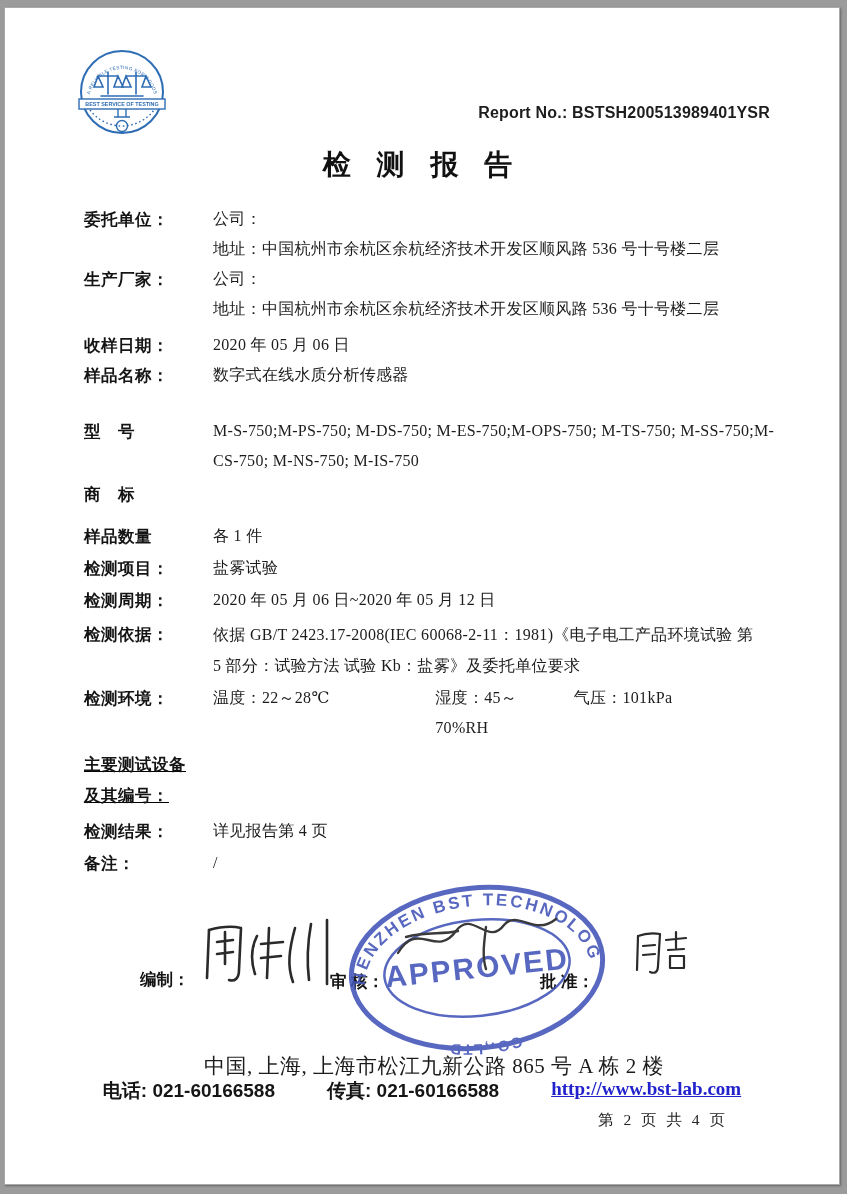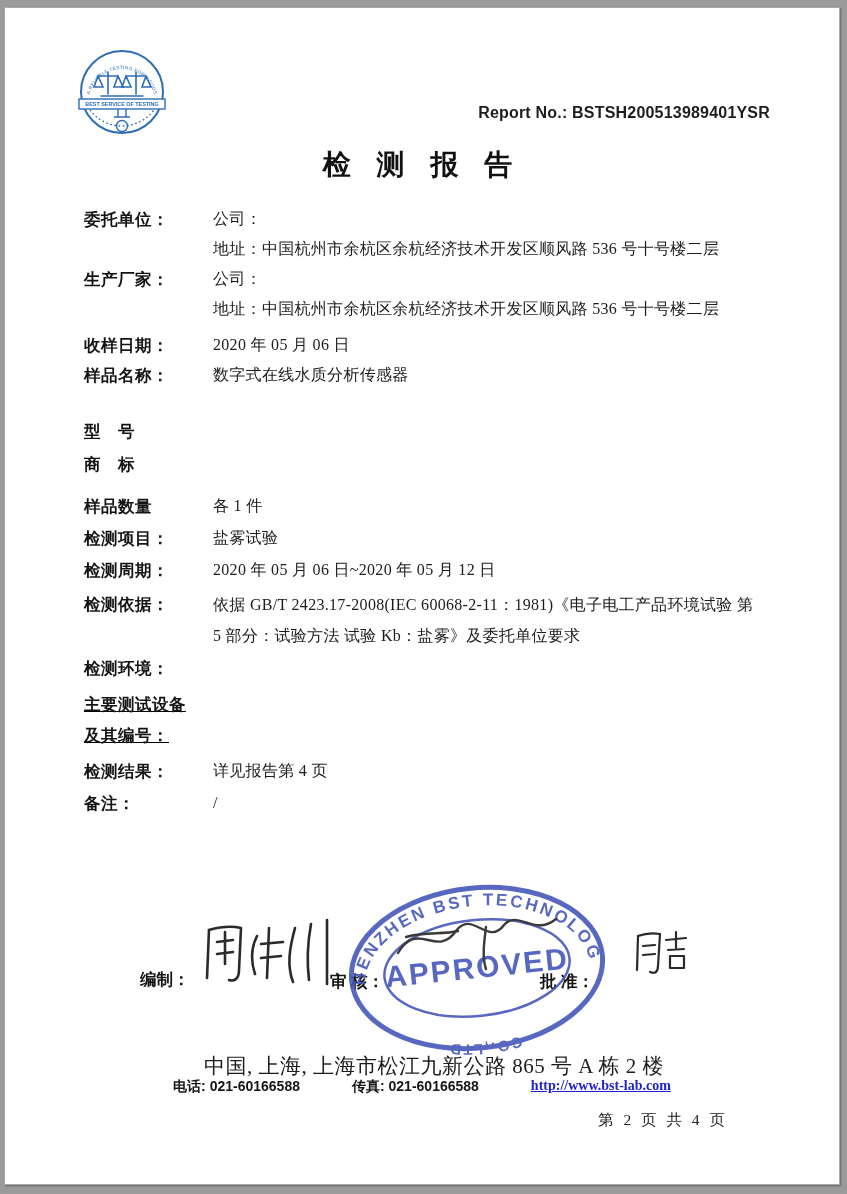--- a/index.html
+++ b/index.html
@@ -46,21 +46,21 @@
   .stamp{position:absolute;left:337px;top:870px;z-index:3;opacity:.88;}
   .sig-over{z-index:4;}
   .footer-address{
     position:absolute;top:1044px;left:12px;width:100%;text-align:center;
     font-size:21px;color:#1c1c1c;letter-spacing:.5px;
   }
   .footer-contact{
     position:absolute;top:1070px;left:0;width:100%;
     display:flex;justify-content:center;gap:52px;
     font-family:"Liberation Sans","DejaVu Sans",sans-serif;
-    font-weight:700;font-size:14px;color:#151515;
+    font-weight:700;font-size:19px;color:#151515;
   }
   .footer-contact a{
     font-family:"Liberation Serif","DejaVu Serif",serif;
     font-weight:700;color:#2222cc;text-decoration:underline;
   }
   .page-number{
     position:absolute;top:1102px;left:593px;
     font-size:15.5px;color:#222;letter-spacing:3px;
   }
 </style>
@@ -126,20 +126,24 @@
       <div class="val">2020 年 05 月 06 日</div>
     </div>
 
     <div class="row">
       <div class="lbl">样品名称：</div>
       <div class="val">数字式在线水质分析传感器</div>
     </div>
 
     <div class="row" style="margin-top:26px">
       <div class="lbl">型　号</div>
+      <div class="val">
+        <div>M-S-750;M-PS-750; M-DS-750; M-ES-750;M-OPS-750; M-TS-750; M-SS-750;M-</div>
+        <div>CS-750; M-NS-750; M-IS-750</div>
+      </div>
     </div>
 
     <div class="row" style="margin-top:3px">
       <div class="lbl">商　标</div>
       <div class="val"></div>
     </div>
 
     <div class="row" style="margin-top:12px">
       <div class="lbl">样品数量</div>
       <div class="val">各 1 件</div>
@@ -158,20 +162,25 @@
     <div class="row" style="margin-top:4px">
       <div class="lbl">检测依据：</div>
       <div class="val" style="line-height:31px">
         <div>依据 GB/T 2423.17-2008(IEC 60068-2-11：1981)《电子电工产品环境试验 第</div>
         <div>5 部分：试验方法 试验 Kb：盐雾》及委托单位要求</div>
       </div>
     </div>
 
     <div class="row" style="margin-top:2px">
       <div class="lbl">检测环境：</div>
+      <div class="val">
+        <span class="seg" style="width:218px">温度：22～28℃</span>
+        <span class="seg" style="width:134px">湿度：45～70%RH</span>
+        <span class="seg">气压：101kPa</span>
+      </div>
     </div>
 
     <div class="row equip" style="margin-top:6px">
       <div class="lbl">
         <div>主要测试设备</div>
         <div>及其编号：</div>
       </div>
     </div>
 
     <div class="row" style="margin-top:5px">

